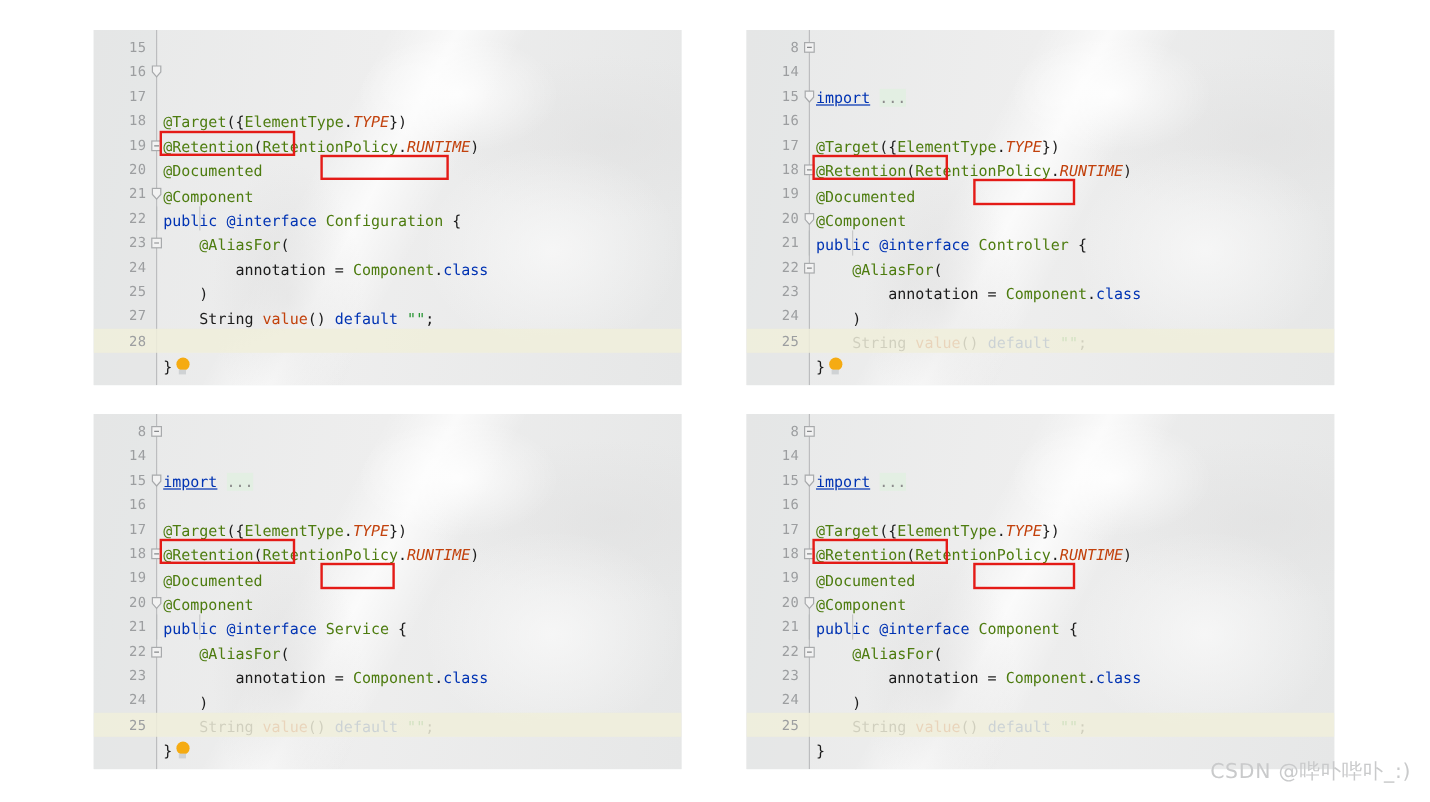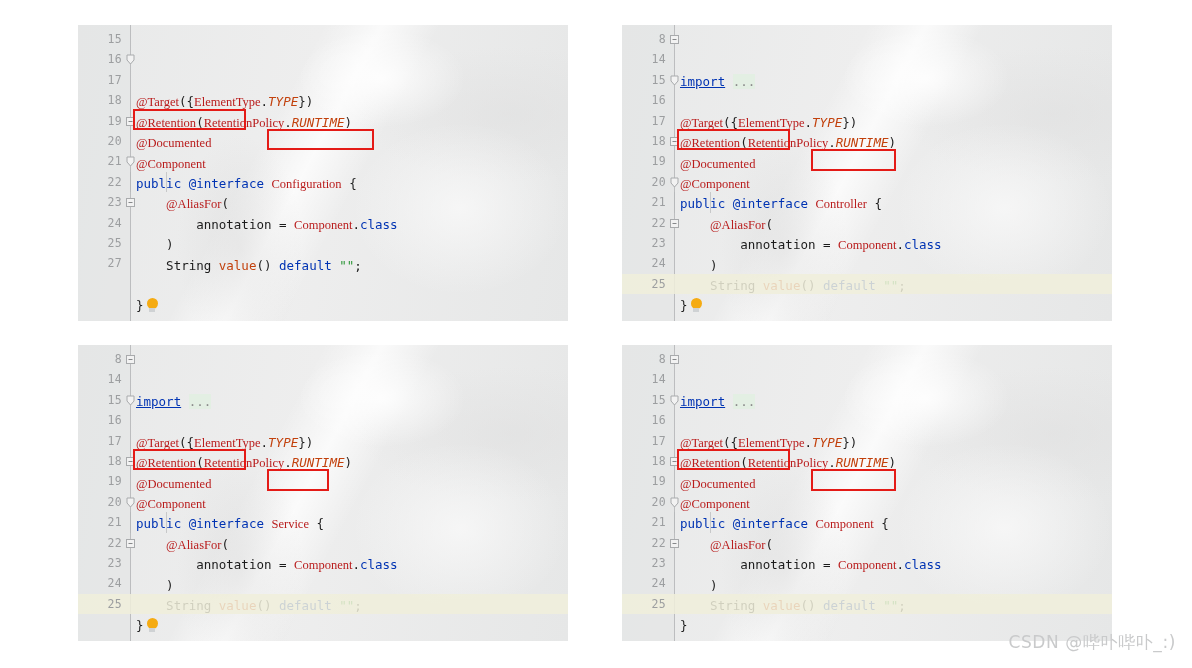--- a/index.html
+++ b/index.html
@@ -124,21 +124,21 @@
     position: absolute;
     left: 88px;
     top: 0;
     width: 1px;
     height: 20.4px;
     background: rgba(175,177,179,0.6);
   }
 
   
   .t-plain   { color: #1c1c1c; }
-  .t-anno    { color: #b91c1c; font-family: Liberation Serif, serif; }   
+  .t-anno    { color: #4d7c0f; }   
   .t-kw      { color: #0033b3; }   
   .t-fn      { color: #c2410c; }   
   .t-const   { color: #c2410c; font-style: italic; } 
   .t-str     { color: #2a9535; }   
   .t-fold    { color: #8c8c8c; background: #e3efe3; }
   .t-under   { text-decoration: underline; }
 
   
   .red-box {
     position: absolute;
@@ -210,20 +210,21 @@
               <path d="M2 1 h7 v5 l-3.5 4 L2 6 z" fill="#f2f2f2" stroke="#a8aaac" stroke-width="1"></path>
             </svg></span><span class="code-text">    <span class="t-anno">@AliasFor</span><span class="t-plain">(</span></span></div>
         <div class="code-line"><span class="ln">22</span><span class="foldbar"></span><span class="indent-guide"></span><span class="code-text">        <span class="t-plain">annotation</span> <span class="t-plain">=</span> <span class="t-anno">Component</span><span class="t-plain">.</span><span class="t-kw">class</span></span></div>
         <div class="code-line"><span class="ln">23</span><span class="fold"><svg width="11" height="11" viewBox="0 0 11 11">
               <rect x="1.5" y="1.5" width="8" height="8" fill="#f2f2f2" stroke="#a8aaac" stroke-width="1"></rect>
               <line x1="3.5" y1="5.5" x2="7.5" y2="5.5" stroke="#86888a" stroke-width="1"></line>
             </svg></span><span class="code-text">    <span class="t-plain">)</span></span></div>
         <div class="code-line"><span class="ln">24</span><span class="code-text">    <span class="t-plain">String</span> <span class="t-fn">value</span><span class="t-plain">(</span><span class="t-plain">)</span> <span class="t-kw">default</span> <span class="t-str">""</span><span class="t-plain">;</span></span></div>
         <div class="code-line"><span class="ln">25</span><span class="code-text"></span></div>
         <div class="code-line"><span class="ln">27</span><span class="code-text"><span class="t-plain">}</span><span class="bulb"><i></i><b></b></span></span></div>
+        <div class="code-line caret"><span class="ln">28</span><span class="code-text"></span></div>
       </div>
   <div class="red-box" style="left:55px; top:83.6px; width:113.19999999999999px; height:21.4px;"></div>
       <div class="red-box" style="left:189.35999999999999px; top:104px; width:106.75999999999999px; height:21.4px;"></div>
     </div>
 
   <div class="editor-panel p1">
     <div class="panel-wash"></div>
     <div class="gutter-strip"></div>
     <div class="gutter-rule"></div>
     <div class="code-lines">

